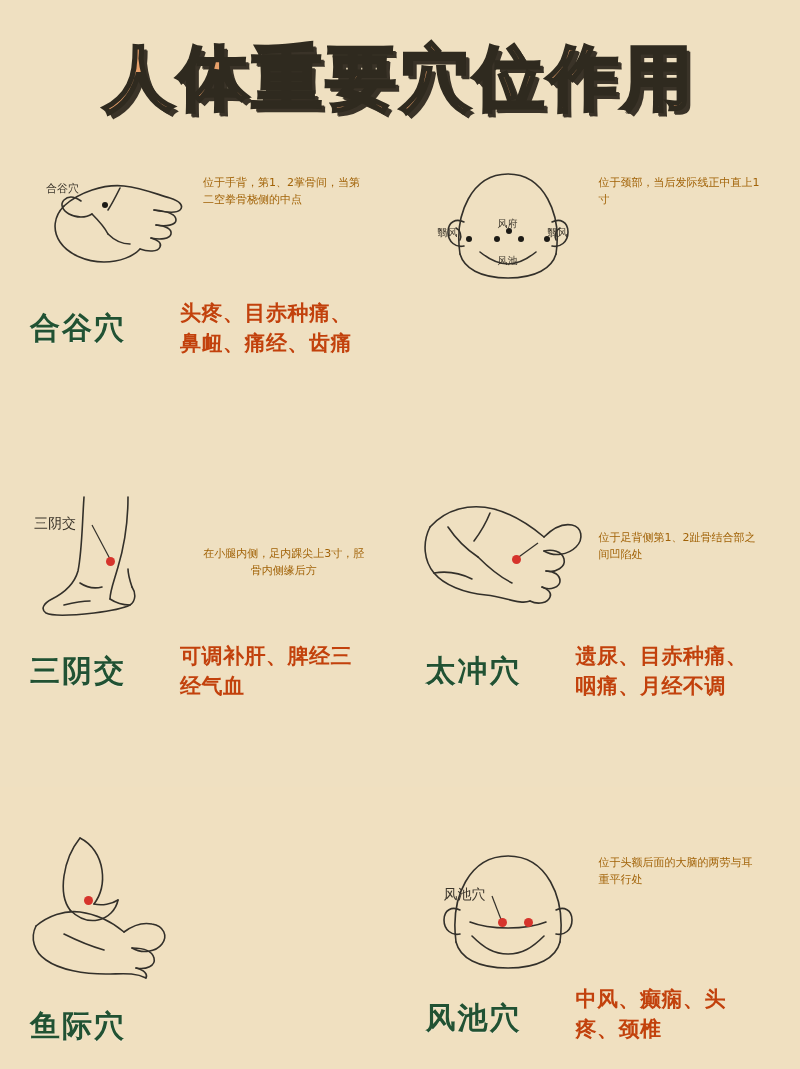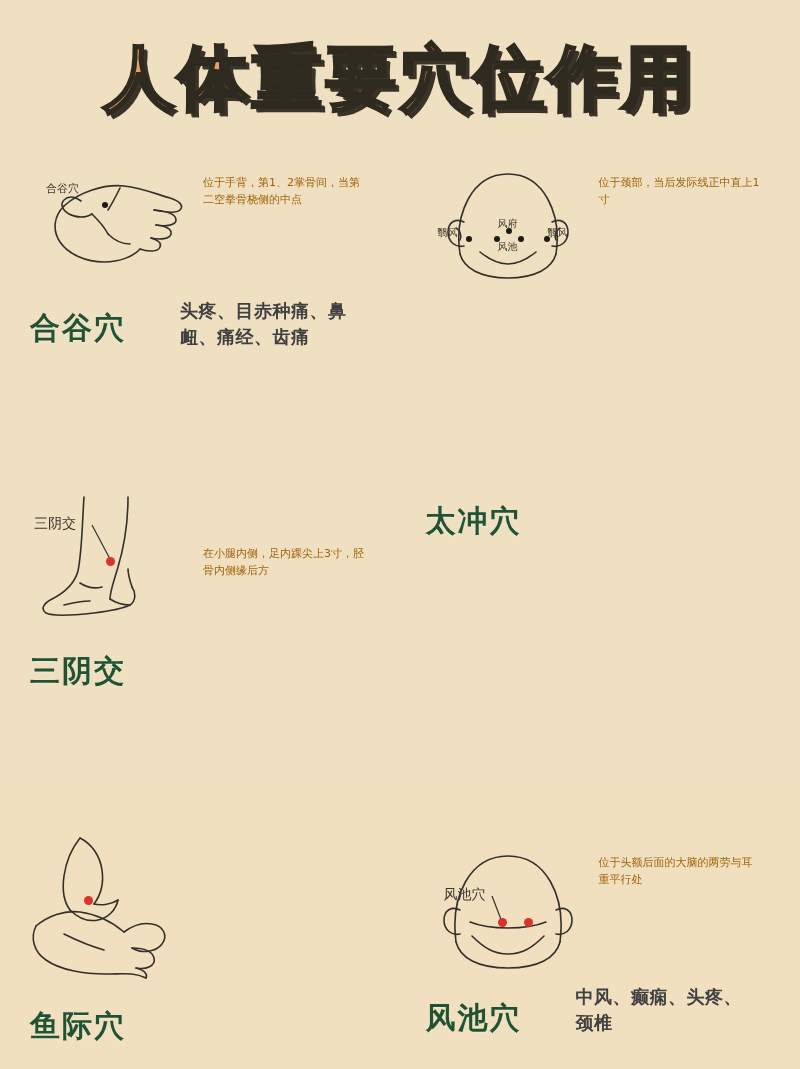--- a/index.html
+++ b/index.html
@@ -95,23 +95,23 @@
     color: #215233;
     letter-spacing: 2px;
     padding-left: 6px;
     padding-top: 10px;
     text-shadow: 0 1px 0 rgba(255,255,255,0.25);
   }
   .effects {
     flex: 1 1 auto;
     font-family: "DejaVu Sans", sans-serif;
     font-weight: bold;
-    font-size: 18px;
+    font-size: 21px;
     line-height: 1.45;
-    color: #404040;
+    color: #c2410c;
     letter-spacing: 0.5px;
   }
 
   
   .illus svg { display: block; }
   .lbl {
     position: absolute;
     font-size: 11px;
     color: #3b352b;
     font-family: "DejaVu Sans", sans-serif;
@@ -178,21 +178,21 @@
               <path d="M40 110 C34 70, 52 30, 88 30 C124 30, 142 70, 136 110"></path>
               <path d="M40 110 C44 124, 60 134, 88 134 C116 134, 132 124, 136 110"></path>
               <path d="M44 78 C36 74, 28 78, 28 88 C28 98, 36 104, 44 102"></path>
               <path d="M132 78 C140 74, 148 78, 148 88 C148 98, 140 104, 132 102"></path>
               <path d="M36 84 C40 86, 42 92, 40 96"></path>
               <path d="M140 84 C136 86, 134 92, 136 96"></path>
               <path d="M60 108 C70 116, 78 120, 88 120 C98 120, 106 116, 116 108"></path>
             </g>
           </svg>
           <div class="lbl sm" style="left:78px; top:66px;margin-top:7px;">风府</div>
-          <div class="lbl sm" style="left:78px; top:96px;">风池</div>
+          <div class="lbl sm" style="left:78px; top:110px;">风池</div>
           <div class="lbl sm" style="left:18px; top:82px;">翳风</div>
           <div class="lbl sm" style="left:128px; top:82px;">翳风</div>
           <div class="dot-blk" style="left:86px; top:84px;"></div>
           <div class="dot-blk" style="left:74px; top:92px;"></div>
           <div class="dot-blk" style="left:98px; top:92px;"></div>
           <div class="dot-blk" style="left:46px; top:92px;"></div>
           <div class="dot-blk" style="left:124px; top:92px;"></div>
         </div>
         <div class="loc-text">位于颈部，当后发际线正中直上1寸</div>
       </div>
@@ -208,30 +208,53 @@
               <path d="M86 112 C92 116, 100 118, 106 118"></path>
               <path d="M108 100 C106 94, 104 88, 104 82"></path>
               <path d="M56 96 C62 100, 70 102, 78 100"></path>
               <path d="M40 118 C48 116, 58 114, 66 114"></path>
             </g>
             <line x1="68" y1="38" x2="86" y2="72" stroke="#33302a" stroke-width="1.2"></line>
           </svg>
           <div class="lbl big" style="left:10px; top:28px;">三阴交</div>
           <div class="dot-red" style="left:82px; top:70px;"></div>
         </div>
-        <div class="loc-text" style="padding-top:58px;">在小腿内侧，足内踝尖上3寸，胫骨内侧缘后方</div>
+        <div class="loc-text" style="padding-top:58px;text-align:center;">在小腿内侧，足内踝尖上3寸，胫骨内侧缘后方</div>
       </div>
       <div class="card-bottom">
         <div class="acu-name">三阴交</div>
-      </div>
-    </div>
-
-    <div class="card">
+        <div class="effects">可调补肝、脾经三经气血</div>
+      </div>
+    </div>
+
+    <div class="card">
+      <div class="card-top">
+        <div class="illus">
+          <svg width="175" height="150" viewBox="0 0 175 150">
+            <g fill="none" stroke="#33302a" stroke-width="1.6" stroke-linecap="round" stroke-linejoin="round">
+              <path d="M10 40 C26 22, 50 16, 74 22 C96 28, 112 40, 124 50"></path>
+              <path d="M124 50 C132 42, 142 36, 152 38 C162 40, 164 52, 156 60 C148 68, 134 70, 124 64"></path>
+              <path d="M124 64 C132 62, 142 64, 144 72 C146 80, 136 86, 126 84"></path>
+              <path d="M126 84 C134 84, 140 88, 140 94 C140 100, 130 104, 122 100"></path>
+              <path d="M122 100 C128 102, 132 106, 130 110 C128 116, 118 118, 110 114"></path>
+              <path d="M10 40 C2 56, 4 74, 14 86 C24 98, 44 106, 66 108 C86 110, 100 118, 110 114"></path>
+              <path d="M28 40 C36 52, 46 62, 58 70"></path>
+              <path d="M58 70 C68 80, 80 90, 92 96"></path>
+              <path d="M70 26 C66 36, 60 46, 54 54"></path>
+              <path d="M14 86 C26 84, 40 86, 52 92"></path>
+            </g>
+            <line x1="96" y1="72" x2="118" y2="56" stroke="#33302a" stroke-width="1.2"></line>
+          </svg>
+          <div class="dot-red" style="left:92px; top:68px;"></div>
+        </div>
+        <div class="loc-text" style="padding-top:42px;">位于足背侧第1、2趾骨结合部之间凹陷处</div>
+      </div>
       <div class="card-bottom">
         <div class="acu-name">太冲穴</div>
+        <div class="effects">遗尿、目赤种痛、咽痛、月经不调</div>
       </div>
     </div>
 
     <div class="card">
       <div class="card-top">
         <div class="illus">
           <svg width="175" height="150" viewBox="0 0 175 150">
             <g fill="none" stroke="#33302a" stroke-width="1.6" stroke-linecap="round" stroke-linejoin="round">
               <path d="M56 8 C48 18, 42 32, 40 46 C38 60, 40 72, 46 80"></path>
               <path d="M56 8 C68 14, 76 26, 78 40 C80 54, 76 66, 70 74"></path>

